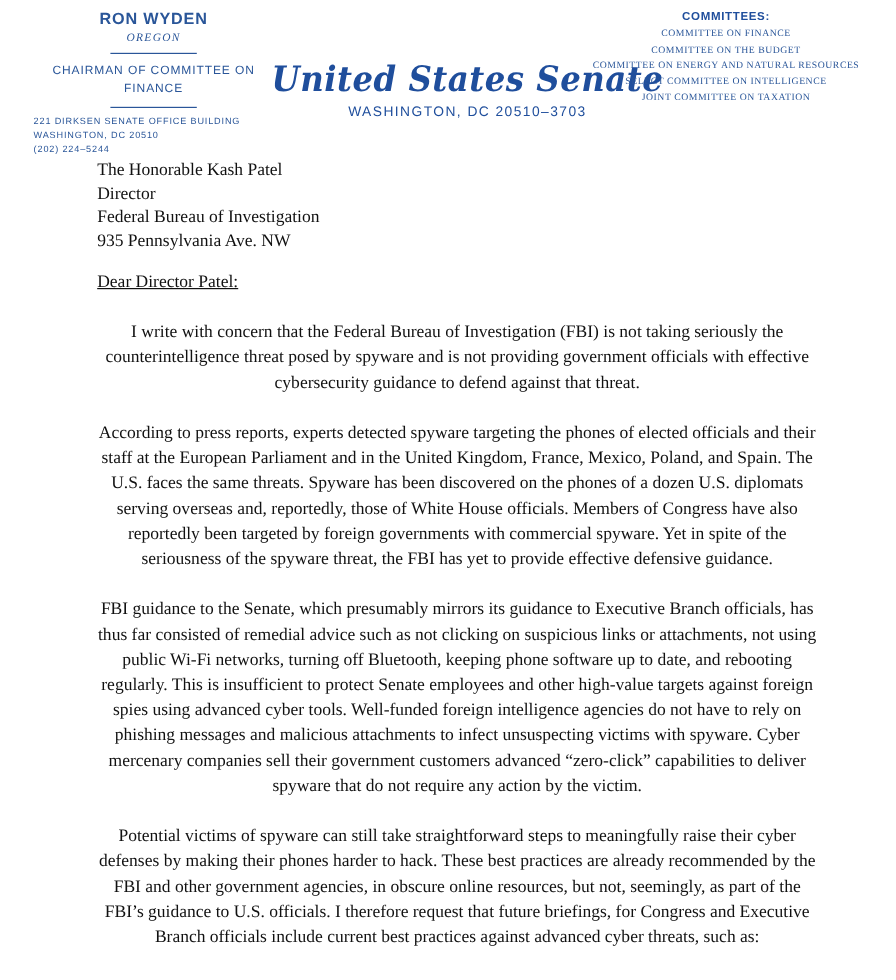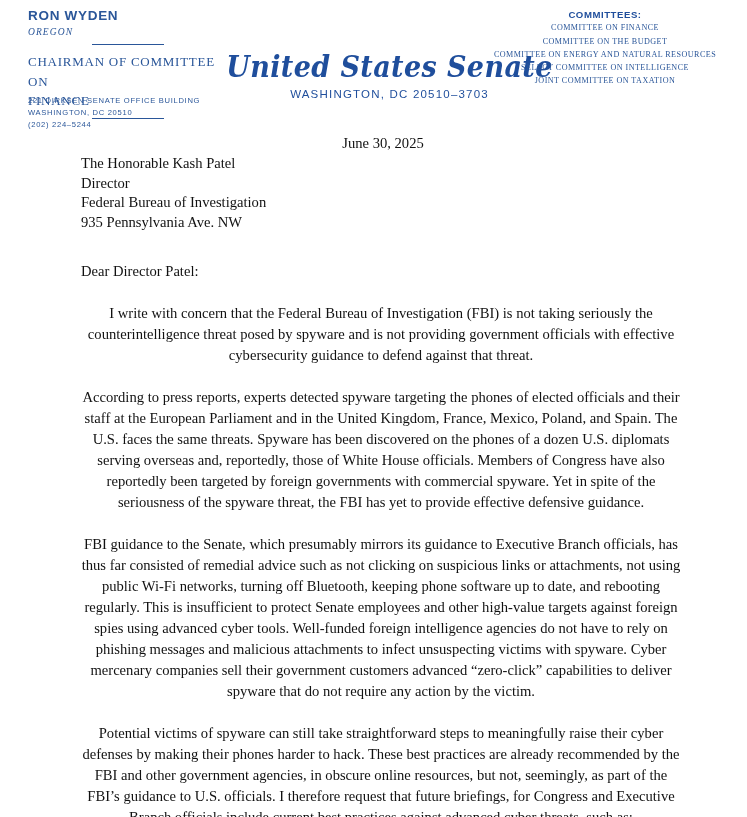--- a/index.html
+++ b/index.html
@@ -26,21 +26,21 @@
     height: 132px;
   }
 
   
   .lh-left {
     position: absolute;
     left: 28px;
     top: 8px;
     width: 200px;
     color: #2a5699;
-    text-align: left;
+    text-align: center;
   }
   .senator-name {
     font-family: "Liberation Sans", "DejaVu Sans", sans-serif;
     font-size: 13.5px;
     font-weight: bold;
     letter-spacing: 0.7px;
     color: #2a5699;
     line-height: 1.2;
   }
   .senator-state {
@@ -51,22 +51,22 @@
     margin-top: 3px;
     font-style: italic;
   }
   .rule {
     width: 72px;
     height: 0;
     border-top: 1.3px solid #2a5699;
     margin: 7px auto 7px auto;
   }
   .committee-role {
-    font-family: Liberation Serif, serif;
-    font-size: 13px;
+    font-family: Liberation Sans, sans-serif;
+    font-size: 10px;
     letter-spacing: 0.75px;
     line-height: 1.5;
     color: #2a5699;
   }
   .lh-address {
     position: absolute;
     left: 28px;
     top: 95px;
     text-align: left;
     font-family: Liberation Sans, sans-serif;
@@ -145,21 +145,22 @@
   .letter-date {
     text-align: center;
     margin: 0 0 0 0;
     padding-left: 4px;
   }
   .recipient {
     line-height: 19.5px;
   }
   .recipient div { white-space: nowrap; }
   .salutation {
-    margin-top: 29px;
+    margin-top: 14px;
+    text-decoration: underline;
   }
   .para {
     margin-top: 21px;
     text-align: center;
   }
 </style>
 </head>
 <body>
 
 <div class="letterhead">
@@ -190,21 +191,20 @@
     <div class="committee-item">COMMITTEE ON THE BUDGET</div>
     <div class="committee-item">COMMITTEE ON ENERGY AND NATURAL RESOURCES</div>
     <div class="committee-item">SELECT COMMITTEE ON INTELLIGENCE</div>
     <div class="committee-item">JOINT COMMITTEE ON TAXATION</div>
   </div>
 
 </div>
 
 <div class="letter-body">
 
-  <div class="letter-date">June 30, 2025</div>
 
   <div class="recipient">
     <div>The Honorable Kash Patel</div>
     <div>Director</div>
     <div>Federal Bureau of Investigation</div>
     <div>935 Pennsylvania Ave. NW</div>
   </div>
 
   <div class="salutation">Dear Director Patel:</div>
 

